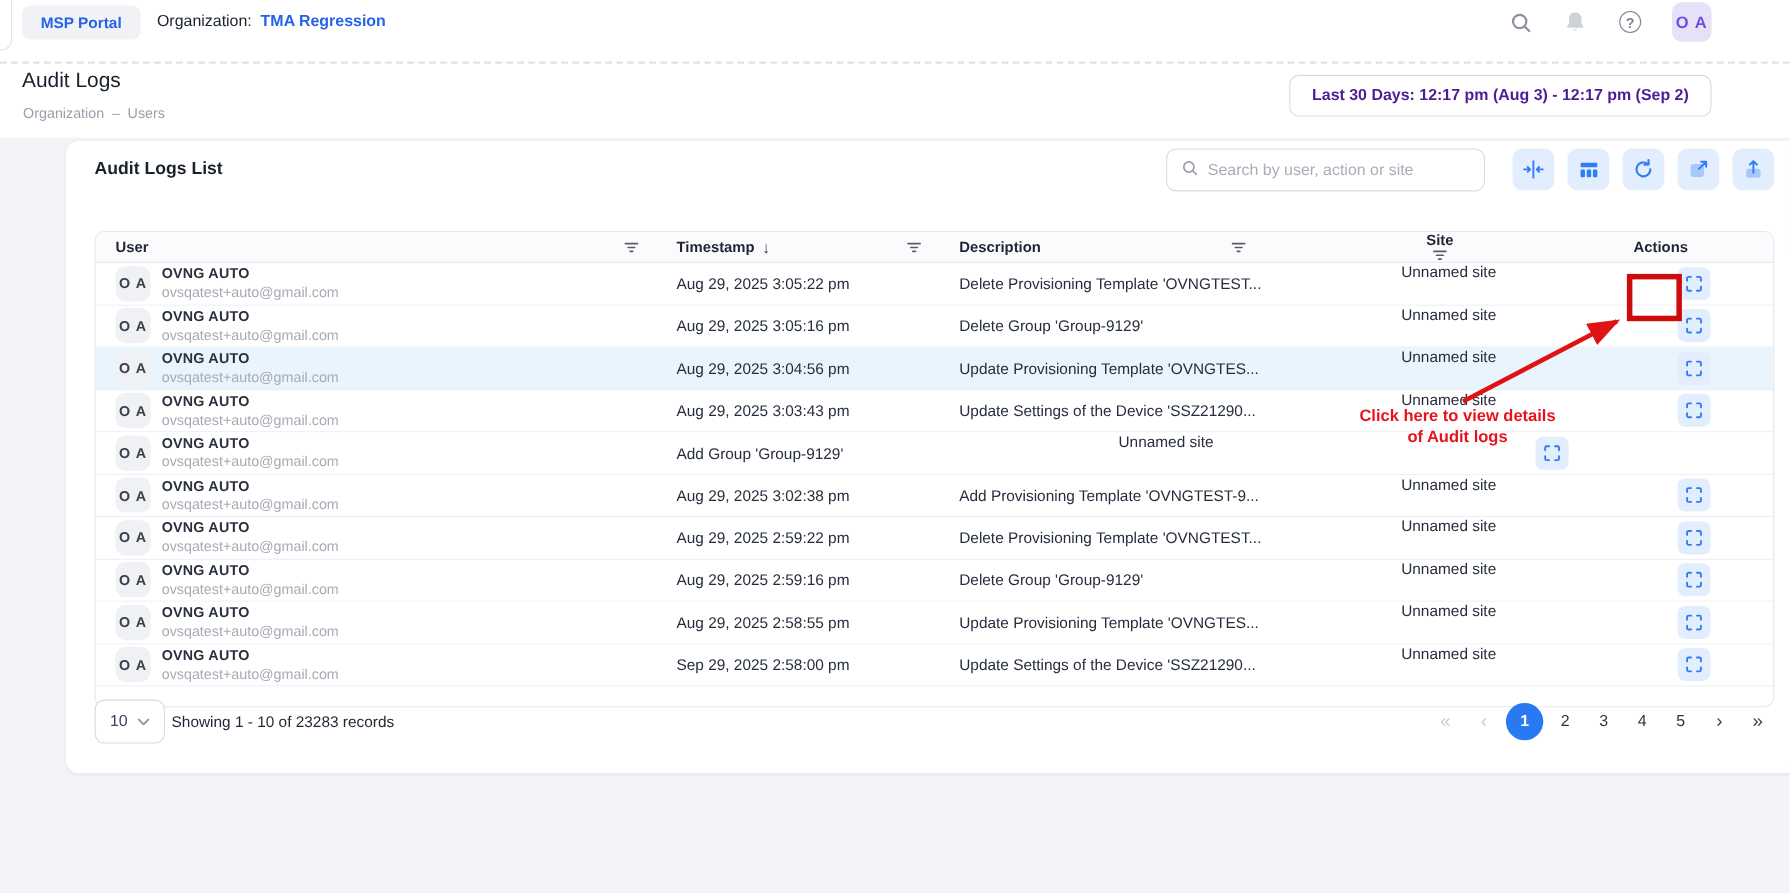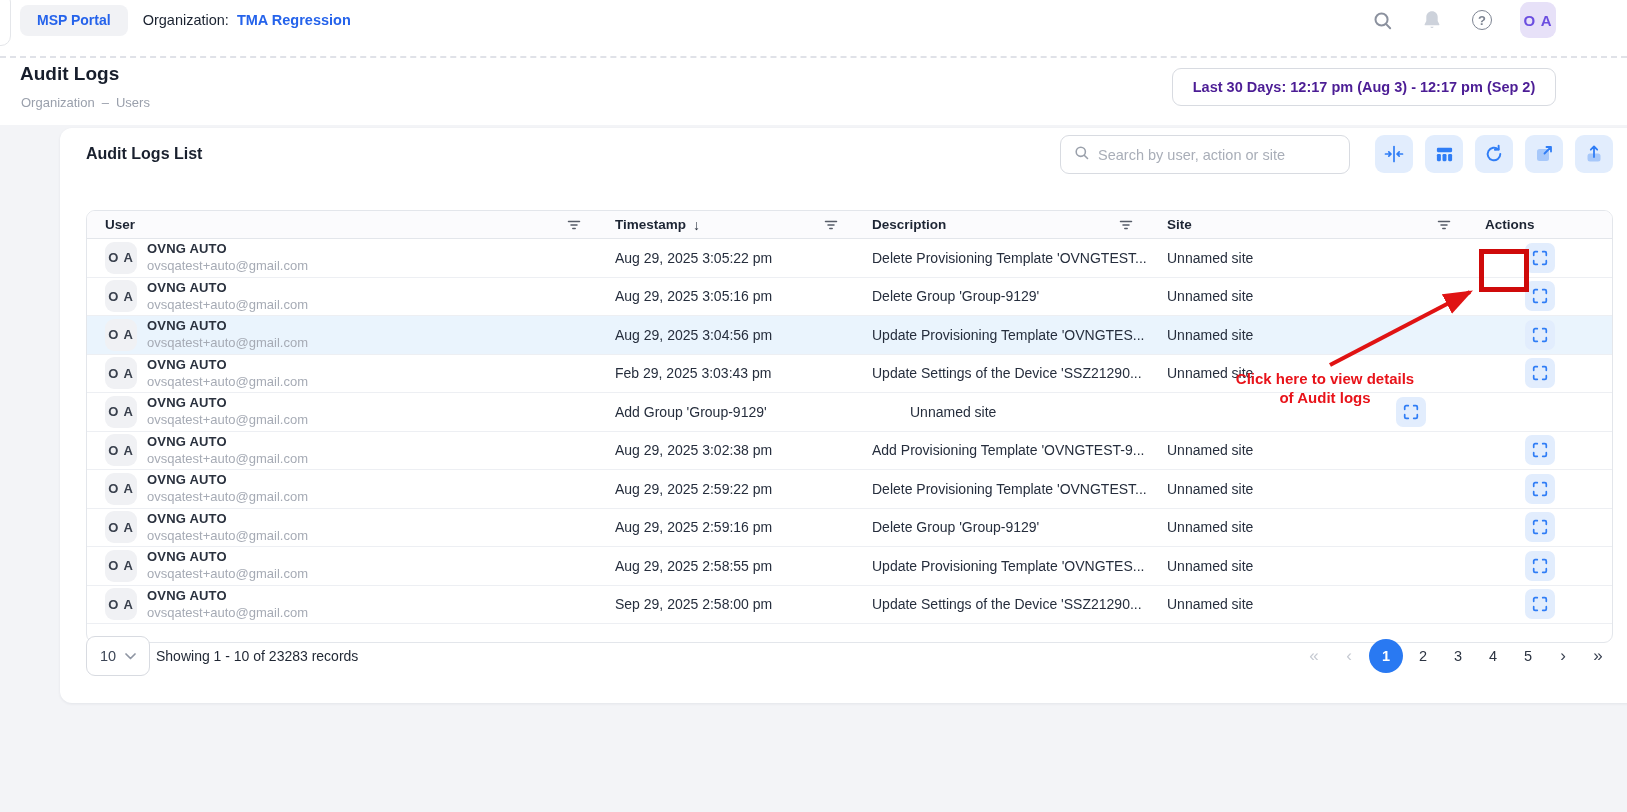--- a/index.html
+++ b/index.html
@@ -14,42 +14,42 @@
   .org-name { margin-left:8px; font-size:14.5px; font-weight:700; color:#2563eb; cursor:pointer; }
   .topbar-right { margin-left:auto; display:flex; align-items:center; gap:26px; }
   .tb-icon { width:24px; height:24px; display:flex; align-items:center; justify-content:center; cursor:pointer; }
   .help-circle { width:20px; height:20px; border:1.7px solid #7d8492; border-radius:50%; color:#7d8492; font-size:13px; font-weight:700; display:flex; align-items:center; justify-content:center; }
   .help-circle::after { content:"?"; }
   .avatar { width:36px; height:36px; border-radius:9px; background:#e7e1f8; color:#6b4ee0; font-weight:700; font-size:15px; display:flex; align-items:center; justify-content:center; letter-spacing:1px; cursor:pointer; }
 
   .dash-divider { position:absolute; top:56px; left:0; width:100%; border-top:2px dashed #e0e2e8; z-index:4; }
 
   
-  .page-title { position:absolute; left:20px; top:63px; font-size:19px; font-weight:700; color:#171e2c; z-index:4; }
+  .page-title { position:absolute; left:20px; top:63px; font-size:19px; font-weight:400; color:#171e2c; z-index:4; }
   .breadcrumb { position:absolute; left:21px; top:95px; font-size:13px; color:#9aa0ac; display:flex; gap:7px; z-index:4; }
   .date-btn { position:absolute; left:1172px; top:68px; width:384px; height:38px; background:#fff; border:1px solid #d8dbe1; border-radius:9px; font-size:14.5px; font-weight:600; color:#4c1d95; display:flex; align-items:center; justify-content:center; font-family:inherit; cursor:pointer; z-index:4; }
 
   .content-bg { position:absolute; left:0; top:125px; width:100%; height:687px; background:#f3f4f7; }
 
   
   .card { position:absolute; left:24px; top:128px; width:1579px; height:575px; background:#fff; border-radius:12px; box-shadow:0 1px 3px rgba(20,30,50,.07);margin-left:36px; }
   .card-title { position:absolute; left:26px; top:17px; font-size:16px; font-weight:700; color:#19202e; }
   .search-box { position:absolute; left:1000px; top:7px; width:290px; height:39px; border:1px solid #d8dbe1; border-radius:9px; display:flex; align-items:center; padding:0 12px; gap:8px; background:#fff; }
   .search-box input { border:none; outline:none; flex:1; font-size:14.5px; font-family:inherit; color:#333; background:transparent; }
   .search-box input::placeholder { color:#a9aeb8; }
   .toolbar { position:absolute; top:7px; left:1315px; display:flex; gap:12px; }
   .tool-btn { width:38px; height:38px; border:none; border-radius:9px; background:#e2edfd; display:flex; align-items:center; justify-content:center; cursor:pointer; }
 
   
   .grid { position:absolute; left:26px; top:82px; width:1527px; height:433px; border:1px solid #e3e6eb; border-radius:9px; overflow:hidden; background:#fff; }
   .grid-header { display:flex; height:28px; background:#fbfbfd; border-bottom:1px solid #e3e6eb; align-items:stretch; }
   .hcell { display:flex; align-items:center; justify-content:space-between; padding:0 16px 0 18px; font-size:13.5px; font-weight:700; color:#1d2534; }
   .hlabel-group { display:flex; align-items:center; gap:7px; }
   .sort-arrow { font-size:14px; font-weight:400; color:#2b3240; }
-  .col-user { width:510px; } .col-ts { width:257px; } .col-desc { width:295px; } .col-site { width:318px; } .col-actions { flex:1; }
+  .col-user { width:510px; } .col-ts { width:257px; } .col-desc { width:295px; } .col-site { width:318px;flex-direction:column; } .col-actions { flex:1; }
   .row { display:flex; height:38.5px; border-bottom:1px solid #edeff3; align-items:stretch; background:#fff; }
   .row.highlighted { background:#eaf4fd; }
   .cell { padding-left:18px; font-size:14px; color:#262e3d; display:flex; align-items:center; }
   .user-cell { gap:10px; }
   .avatar2 { width:32px; height:32px; border-radius:9px; background:#f0f1f4; display:flex; align-items:center; justify-content:center; font-size:13px; font-weight:700; color:#39404d; letter-spacing:1px; flex:none; }
   .user-meta { line-height:1.3; padding-top:1px; }
   .user-name { font-size:13px; font-weight:700; color:#2a313e; letter-spacing:.2px; }
   .user-email { font-size:13px; color:#a6abb5; }
   .action-cell { justify-content:center; padding-left:0; }
   .expand-btn { width:30px; height:30px; border:none; border-radius:7px; background:#e2edfd; display:flex; align-items:center; justify-content:center; cursor:pointer; }
@@ -263,21 +263,21 @@
         </div>
 
         <div class="row">
           <div class="cell col-user user-cell">
             <span class="avatar2">O A</span>
             <span class="user-meta">
               <div class="user-name">OVNG AUTO</div>
               <div class="user-email">ovsqatest+auto@gmail.com</div>
             </span>
           </div>
-          <div class="cell col-ts">Feb 29, 2025 3:03:43 pm</div>
+          <div class="cell col-ts">Aug 29, 2025 3:03:43 pm</div>
           <div class="cell col-desc">Update Settings of the Device 'SSZ21290...</div>
           <div class="cell col-site">Unnamed site</div>
           <div class="cell col-actions action-cell">
             <button class="expand-btn">
               <svg width="18" height="18" viewBox="0 0 20 20" fill="none" stroke="#2f7df6" stroke-width="1.9" stroke-linecap="round" stroke-linejoin="round">
                 <path d="M7 3H4.5A1.5 1.5 0 0 0 3 4.5V7"></path>
                 <path d="M13 3h2.5A1.5 1.5 0 0 1 17 4.5V7"></path>
                 <path d="M17 13v2.5a1.5 1.5 0 0 1-1.5 1.5H13"></path>
                 <path d="M7 17H4.5A1.5 1.5 0 0 1 3 15.5V13"></path>
               </svg>

